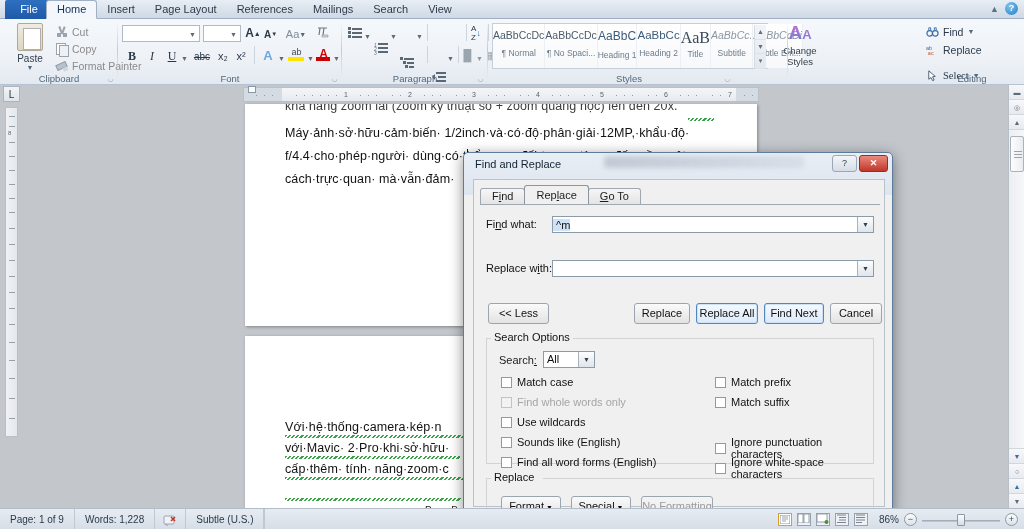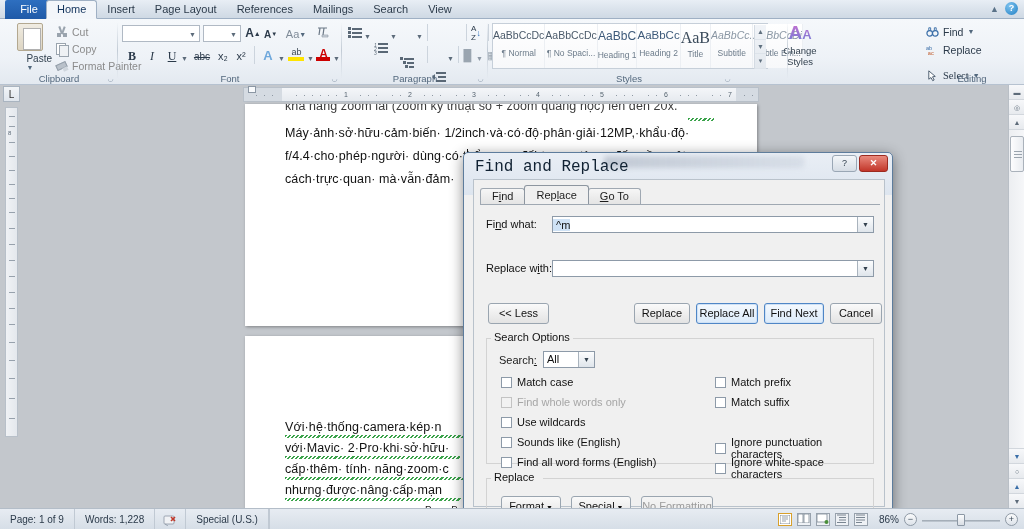--- a/index.html
+++ b/index.html
@@ -68,21 +68,21 @@
   .paste-btn{ position:absolute; left:8px; top:4px; width:44px; text-align:center;}
   .paste-ico{
     width:26px;height:28px;margin:0 auto; position:relative;
     background:linear-gradient(to bottom,#f0ece2,#ddd5c3);
     border:1px solid #b3a890; border-radius:2px;
   }
   .paste-ico:after{
     content:""; position:absolute; left:5px; top:4px; width:16px;height:20px;
     background:#fff; border:1px solid #b0b0b0;
   }
-  .paste-lbl{ font-size:10px; color:#32414f; margin-top:2px;text-align:right;}
+  .paste-lbl{ font-size:10px; color:#32414f; margin-top:2px;}
   .caret{ font-size:7px; color:#53687d; }
   .mini{
     position:absolute; left:56px; font-size:10.5px; color:#8b8b8b;
     display:flex; align-items:center; gap:4px; white-space:nowrap;
   }
   .mini i{ display:inline-block; width:12px;height:12px; }
   .sciss{
     background:
       radial-gradient(circle at 3px 9px, #9aa4ae 2.2px, transparent 2.4px),
       radial-gradient(circle at 9px 9px, #9aa4ae 2.2px, transparent 2.4px);
@@ -262,21 +262,21 @@
      font-size:9px; line-height:11px; text-align:center; color:#3b4a58;}
 
   
   .dlg{
     position:absolute; left:463px; top:152px; width:430px; height:363px;
     background:linear-gradient(to bottom,#e9eef5 0%,#dde5ef 42px,#f0f0f0 42px,#f0f0f0 100%);
     border:1px solid #5d7c9c; border-radius:5px;
     box-shadow:0 3px 14px rgba(0,0,0,.45);
   }
   .dlg-title{
-    position:absolute; left:11px; top:5px; font-size:16px; color:#123;font-family:Liberation Mono, monospace; 
+    position:absolute; left:11px; top:5px; font-size:11px; color:#123; 
   }
   .dlg-blur{
     position:absolute; left:140px; top:3px; width:200px; height:12px;
     background:linear-gradient(to right,rgba(150,160,175,.45),rgba(180,190,205,.3));
     filter:blur(2.5px); border-radius:3px;
   }
   .dlg-btns{ position:absolute; right:4px; top:2px; display:flex; }
   .dbtn{
     width:25px; height:17px; border:1px solid #9aa7b5; border-radius:3px; margin-left:2px;
     font-size:9px; text-align:center; line-height:15px; color:#33414e;
@@ -721,21 +721,20 @@
       <div class="sqgreen" style="left:443px; top:14px; width:26px;"></div>
     </div>
 
     <div class="page" id="page2">
       <div class="docline" style="top:84px">Với·hệ·thống·camera·kép·n</div>
       <div class="sqgreen" style="left:40px; top:99px; width:180px;"></div>
       <div class="docline" style="top:105px">với·Mavic· 2·Pro·khi·sở·hữu·</div>
       <div class="sqgreen" style="left:40px; top:120px; width:175px;"></div>
       <div class="docline" style="top:126px">cấp·thêm· tính· năng·zoom·c</div>
       <div class="sqgreen" style="left:40px; top:141px; width:178px;"></div>
-      <div class="docline" style="top:147px">nhưng·được·nâng·cấp·mạn</div>
       <div class="sqgreen" style="left:40px; top:162px; width:176px;"></div>
 
       <div class="pgbreak">
         <span style="letter-spacing:-1px;color:#333">----------------</span><span>Page Break</span><span style="letter-spacing:-1px;color:#333">---------------</span><span class="pilcrow" style="font-size:13px">¶</span>
       </div>
     </div>
 
     <div class="vsb">
       <div class="sbbtn">▬</div>
       <div class="sbbtn">◎</div>
@@ -861,21 +860,21 @@
     <div class="st-l">
       <div>Page: 1 of 9</div>
       <div>Words: 1,228</div>
       <div style="padding:0 8px;display:flex;align-items:center">
         <svg width="14" height="12" viewBox="0 0 14 12">
             <rect x="1" y="2" width="10" height="8" rx="1" fill="#f0f2f5" stroke="#8a96a3" stroke-width=".8"></rect>
             <path d="M2 10l3 2" stroke="#8a96a3" stroke-width=".8"></path>
             <path d="M8 3l4 4M12 3l-4 4" stroke="#c0392b" stroke-width="1.6"></path>
           </svg>
       </div>
-      <div>Special (U.S.)</div>
+      <div>Subtle (U.S.)</div>
       <div style="border-right:1px solid #c0c9d3;width:1px;padding:0"></div>
     </div>
     <div class="st-r">
       <div class="vwbtn sel">
         <svg width="10" height="9" viewBox="0 0 10 9" style="margin:1px">
             <rect x="0" y="0" width="10" height="9" fill="#fff" stroke="#6b7886" stroke-width=".8"></rect>
             <path d="M2 2h6M2 4h6M2 6h4" stroke="#6b7886" stroke-width=".7"></path>
           </svg>
       </div>
       <div class="vwbtn">

